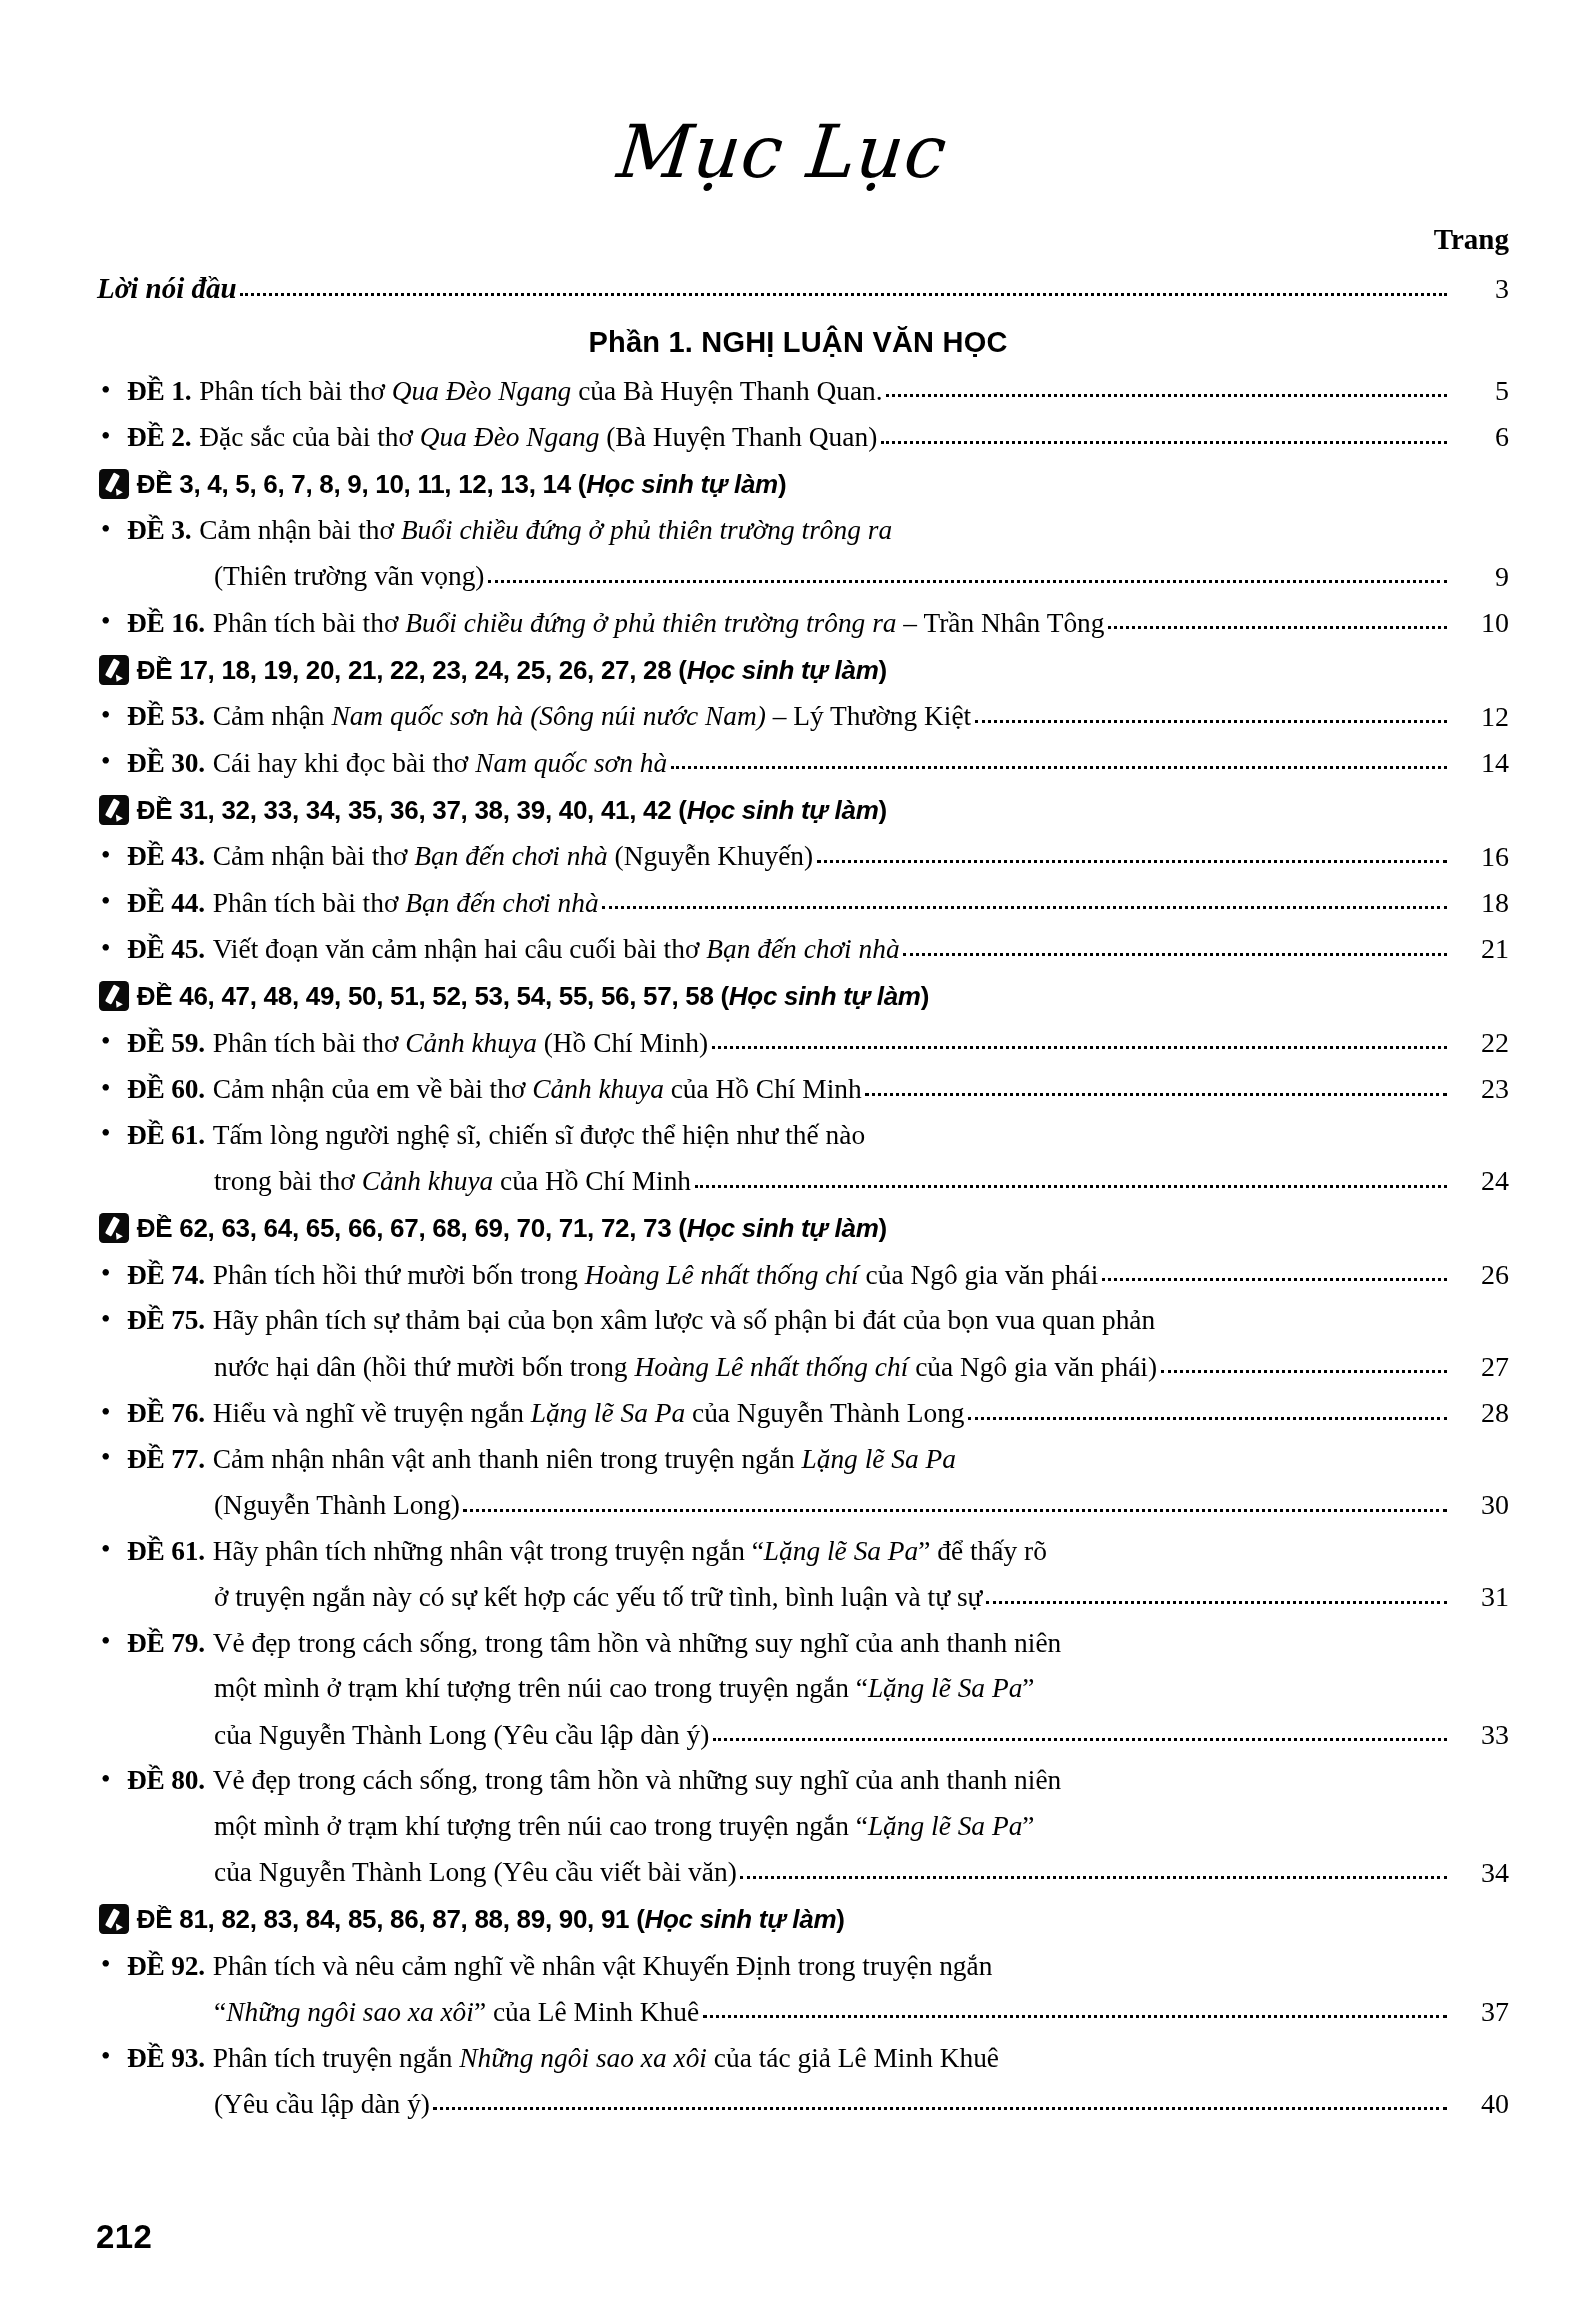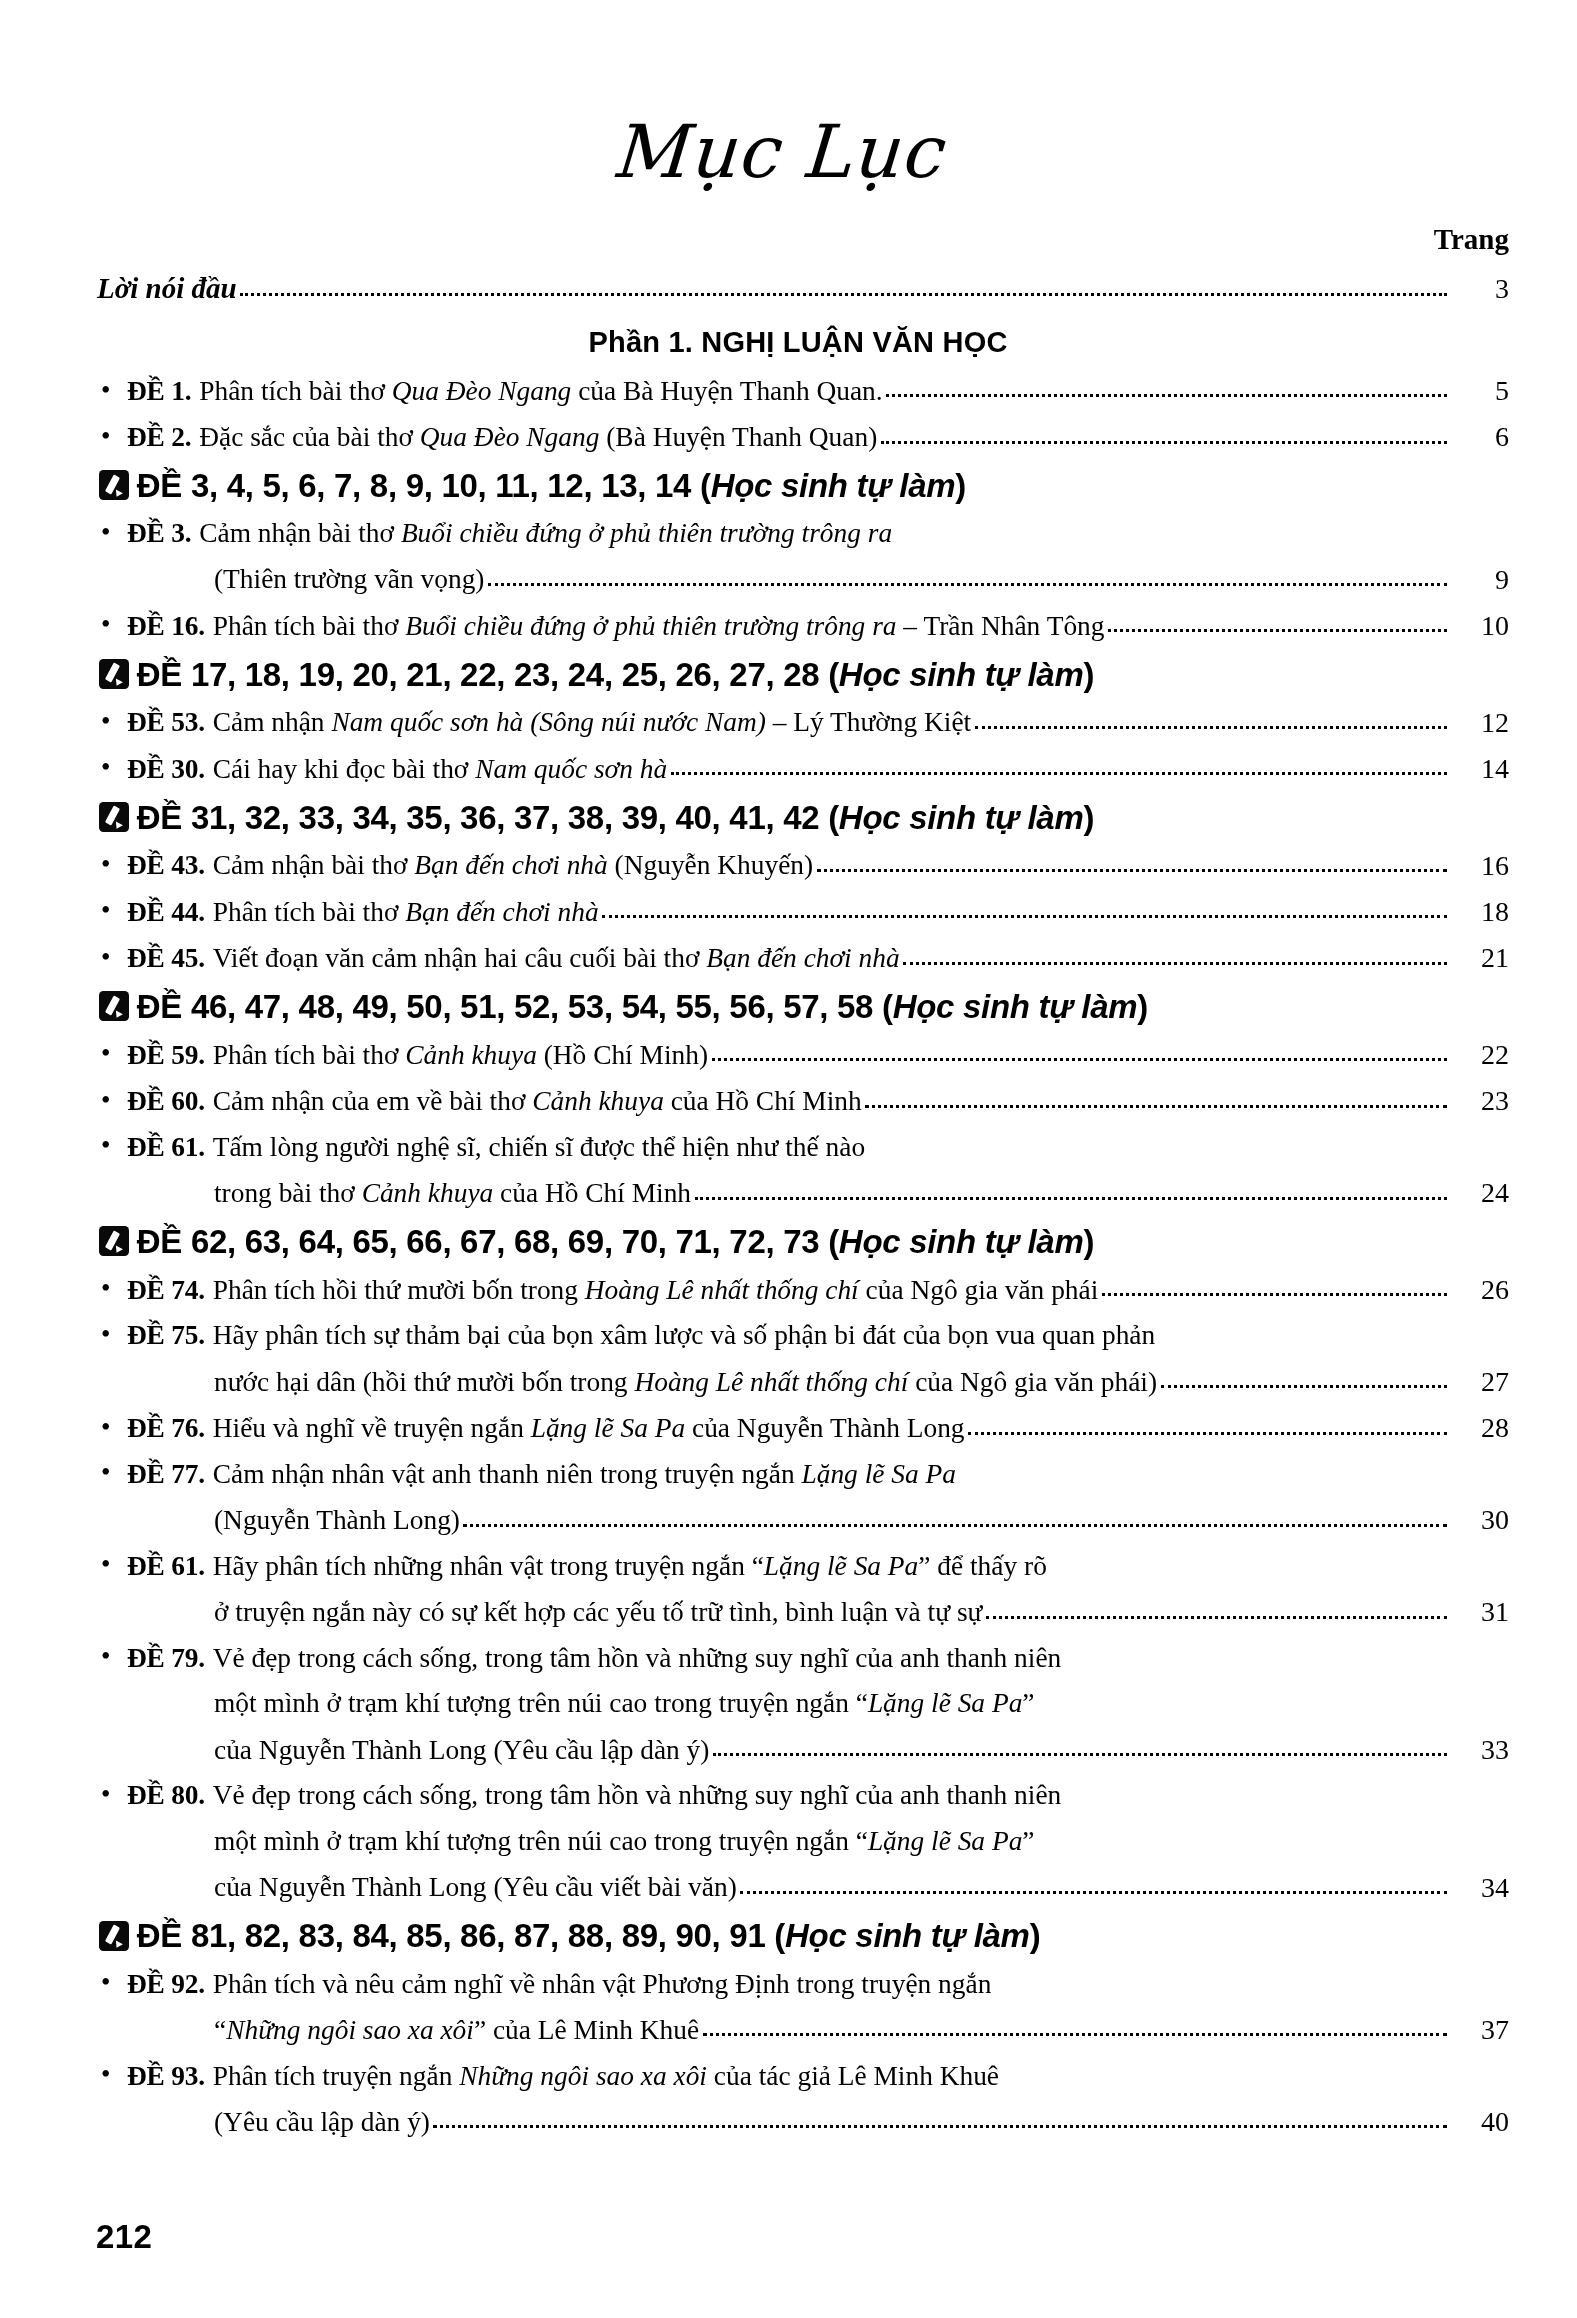--- a/index.html
+++ b/index.html
@@ -182,21 +182,21 @@
     height: 0;
     border-left: 4.4px solid transparent;
     border-right: 4.4px solid transparent;
     border-top: 6.1px solid #ffffff;
     transform: rotate(28deg);
   }
   .selfstudy .ss-text {
     flex: 0 0 auto;
     font-family: "Liberation Sans", sans-serif;
     font-weight: 700;
-    font-size: 33px;
+    font-size: 26px;
     white-space: nowrap;
     letter-spacing: -0.3px;
   }
   .selfstudy .ss-text i {
     font-style: italic;
     font-weight: 700;
   }
 
   
   .folio {
@@ -434,21 +434,21 @@
           <span class="pagenum">34</span>
         </div>
         <div class="row selfstudy">
           <span class="pencil-icon"></span>
           <span class="ss-text">ĐỀ 81, 82, 83, 84, 85, 86, 87, 88, 89, 90, 91 (<i>Học sinh tự làm</i>)</span>
           <span class="leader none"></span>
         </div>
         <div class="row entry">
           <span class="bullet">•</span>
           <span class="de-label">ĐỀ 92.</span>
-          <span class="body-txt">Phân tích và nêu cảm nghĩ về nhân vật Phương Định trong truyện ngắn</span>
+          <span class="body-txt">Phân tích và nêu cảm nghĩ về nhân vật Khuyến Định trong truyện ngắn</span>
           <span class="leader none"></span>
           <span class="pagenum"></span>
         </div>
         <div class="row entry cont tight">
           <span class="body-txt">“<i>Những ngôi sao xa xôi</i>” của Lê Minh Khuê</span>
           <span class="leader"></span>
           <span class="pagenum">37</span>
         </div>
         <div class="row entry">
           <span class="bullet">•</span>

